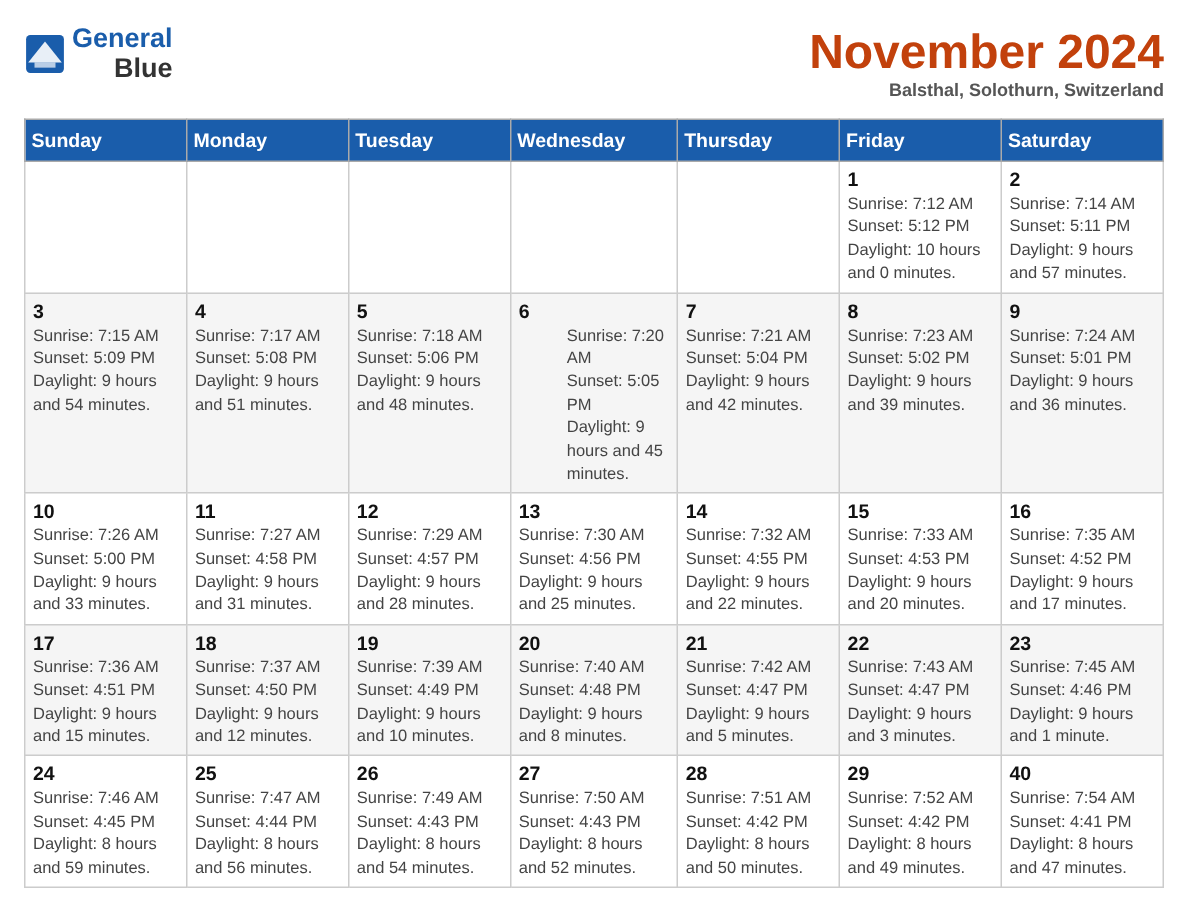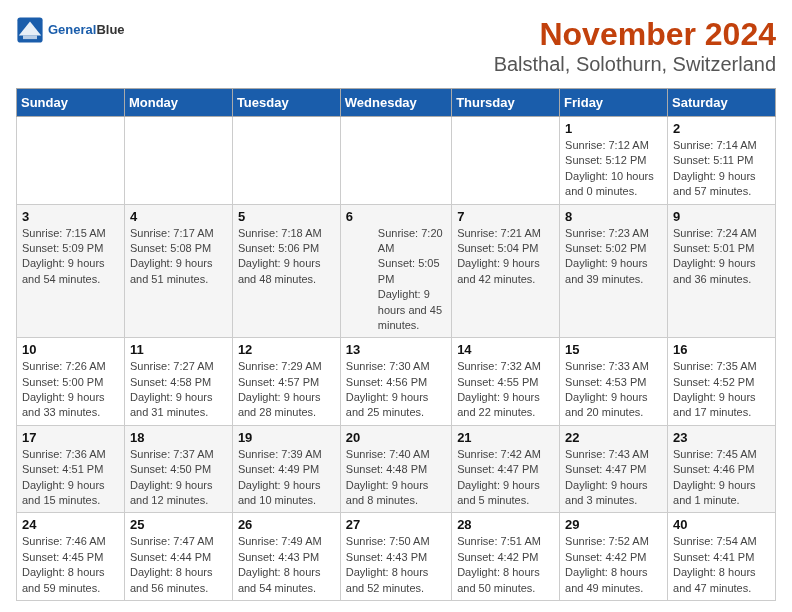--- a/index.html
+++ b/index.html
@@ -16,43 +16,43 @@
       align-items: flex-start;
       margin-bottom: 12px;
     }
     .logo {
       display: flex;
       align-items: center;
       gap: 4px;
     }
     .logo-text {
       display: flex;
-      flex-direction: row;
-      font-size: 13px;
+      flex-direction: column;
+      font-size: 18px;
       font-weight: bold;
       line-height: 1.1;
       color: #333;
       text-align: right;
     }
     .logo-text span.blue { color: #1a5dab; }
     .logo-icon {
       width: 28px;
       height: 28px;
     }
     .title-area {
       text-align: right;
     }
     .title-area h1 {
       font-size: 32px;
       font-weight: bold;
       color: #c2410c;
     }
     .title-area h2 {
-      font-size: 20px;
-      font-weight: normal;
+      font-size: 12px;
+      font-weight: bold;
       color: #555;
     }
     .calendar {
       width: 100%;
       border-collapse: collapse;
       border: 1px solid #c2410c;
     }
     .calendar thead tr th {
       background: #1a5dab;
       color: #fff;

